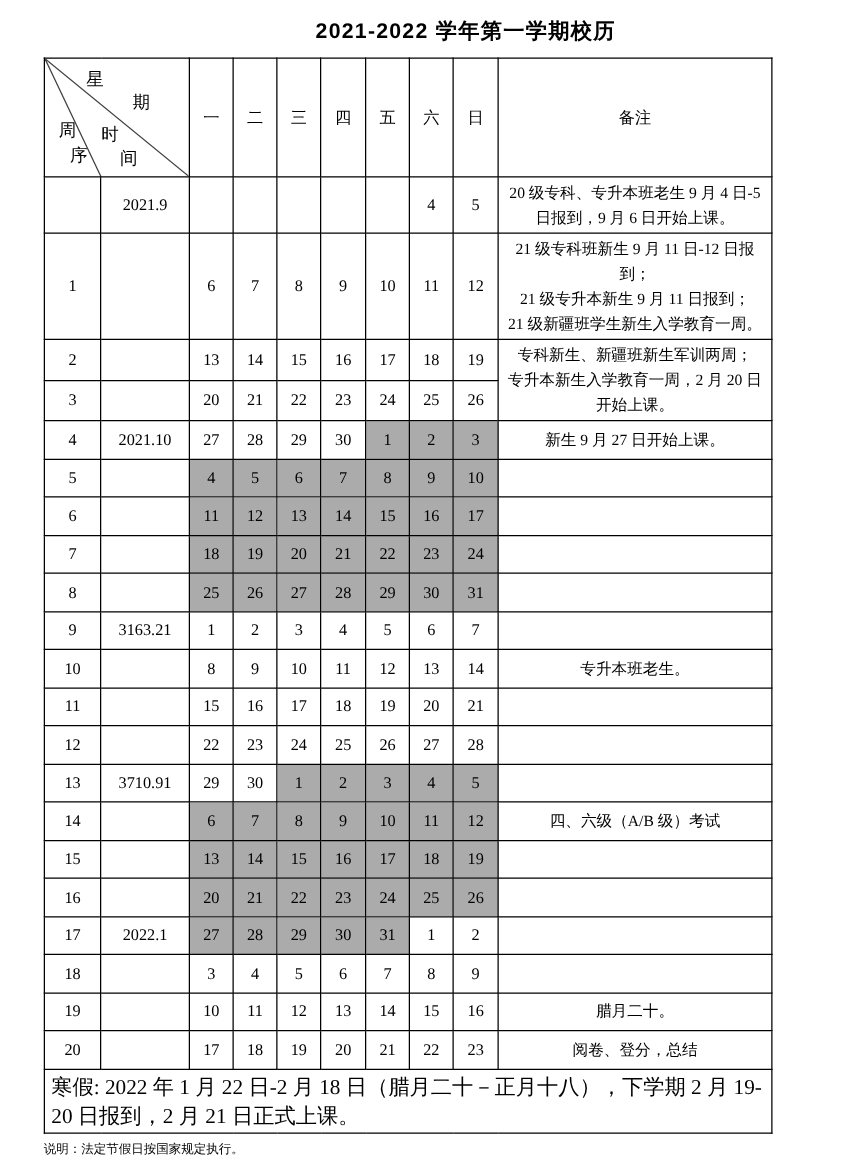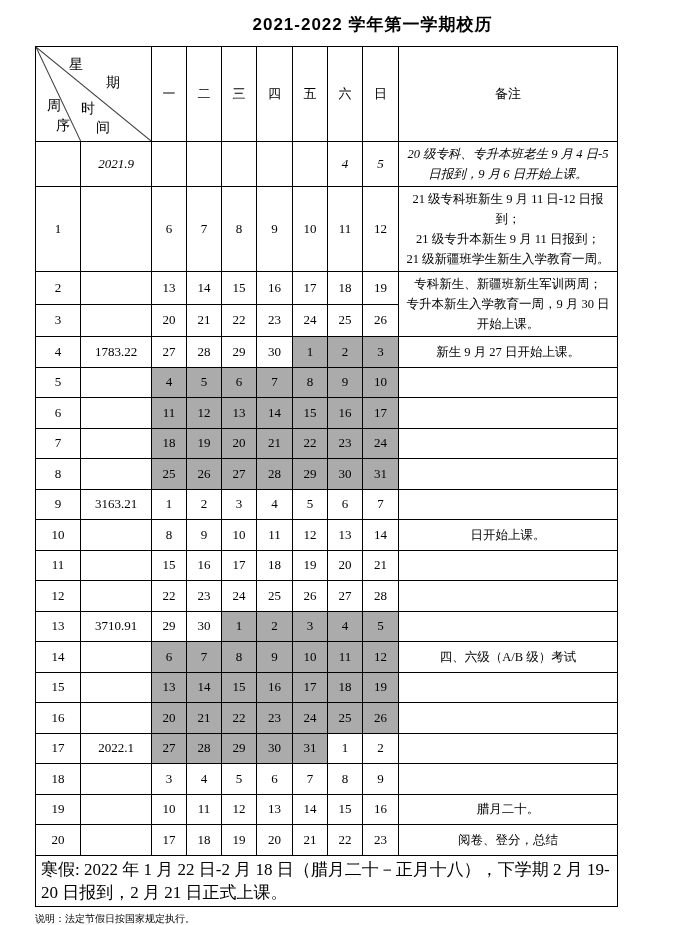--- a/index.html
+++ b/index.html
@@ -80,21 +80,21 @@
           <th>二</th>
           <th>三</th>
           <th>四</th>
           <th>五</th>
           <th>六</th>
           <th>日</th>
           <th id="remark-hdr">备注</th>
       </tr>
     </thead>
     <tbody id="cal-body">
-        <tr style="height: 44px; font-style: italic;">
+        <tr style="height: 44px;">
           <td></td>
           <td>2021.9</td>
           <td></td>
           <td></td>
           <td></td>
           <td></td>
           <td></td>
           <td>4</td>
           <td>5</td>
           <td class="remark">20 级专科、专升本班老生 9 月 4 日-5 日报到，9 月 6 日开始上课。</td>
@@ -117,36 +117,36 @@
           <td>2</td>
           <td></td>
           <td>13</td>
           <td>14</td>
           <td>15</td>
           <td>16</td>
           <td>17</td>
           <td>18</td>
           <td>19</td>
           <td class="remark" rowspan="2">专科新生、新疆班新生军训两周；
-专升本新生入学教育一周，9 月 30 日开始上课。</td>
+专升本新生入学教育一周，2 月 20 日开始上课。</td>
         </tr>
         <tr style="height: 30.5px;">
           <td>3</td>
           <td></td>
           <td>20</td>
           <td>21</td>
           <td>22</td>
           <td>23</td>
           <td>24</td>
           <td>25</td>
           <td>26</td>
         </tr>
         <tr style="height: 30.5px;">
           <td>4</td>
-          <td>1783.22</td>
+          <td>2021.10</td>
           <td>27</td>
           <td>28</td>
           <td>29</td>
           <td>30</td>
           <td class="gray">1</td>
           <td class="gray">2</td>
           <td class="gray">3</td>
           <td class="remark">新生 9 月 27 日开始上课。</td>
         </tr>
         <tr style="height: 30.5px;">
@@ -212,21 +212,21 @@
         <tr style="height: 30.5px;">
           <td>10</td>
           <td></td>
           <td>8</td>
           <td>9</td>
           <td>10</td>
           <td>11</td>
           <td>12</td>
           <td>13</td>
           <td>14</td>
-          <td class="remark">日开始上课。</td>
+          <td class="remark">专升本班老生。</td>
         </tr>
         <tr style="height: 30.5px;">
           <td>11</td>
           <td></td>
           <td>15</td>
           <td>16</td>
           <td>17</td>
           <td>18</td>
           <td>19</td>
           <td>20</td>

